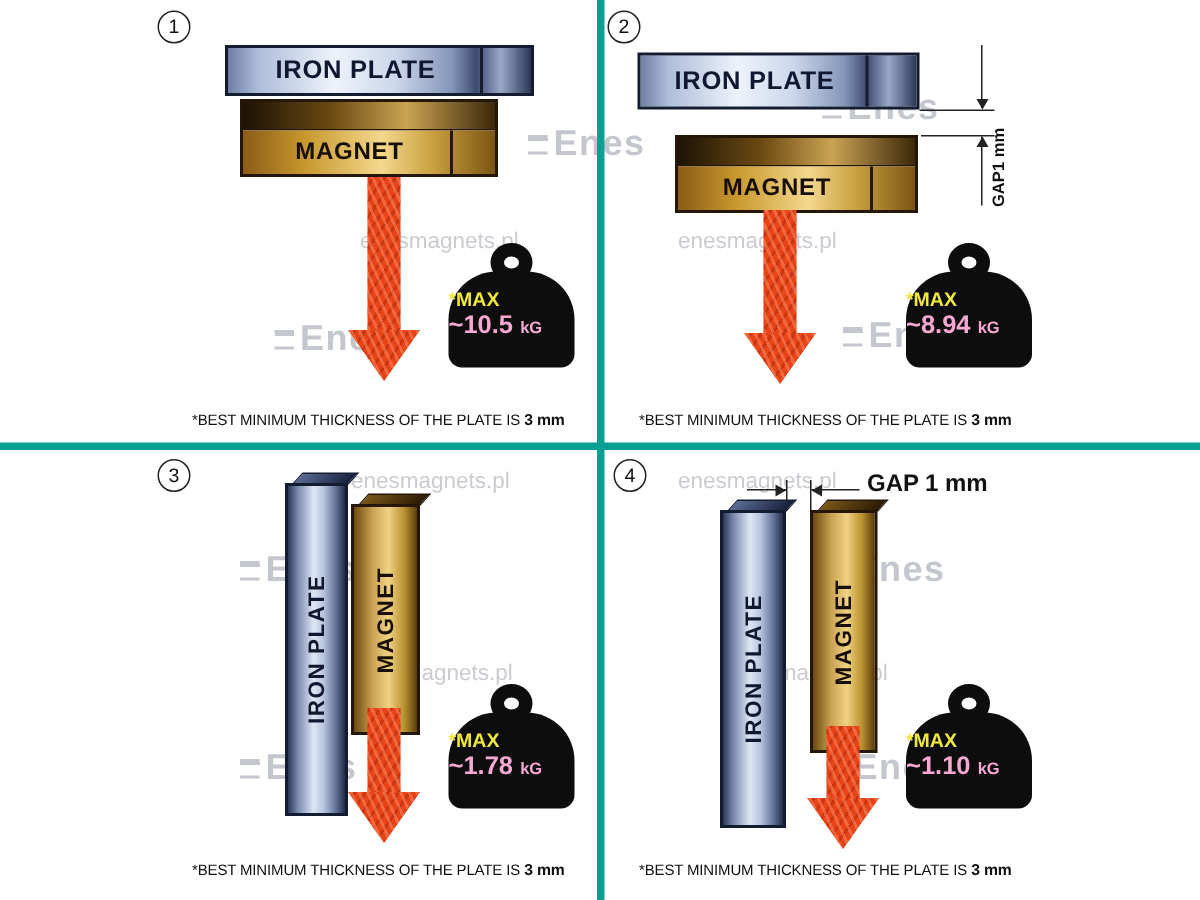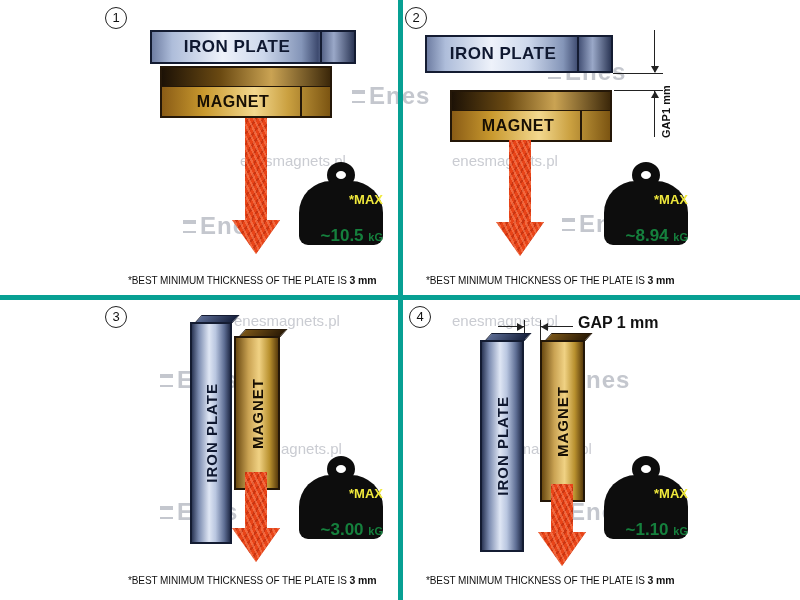--- a/index.html
+++ b/index.html
@@ -49,25 +49,25 @@
   .arrow { position:absolute; width:48px; z-index:1; }
   .arrow-shaft { width:22px; margin:0 auto; background-color:#e84418;
     background-image:repeating-linear-gradient(65deg, rgba(255,150,110,.45) 0 2px, transparent 2px 5px),
                      repeating-linear-gradient(-55deg, rgba(160,30,5,.4) 0 2px, transparent 2px 6px); }
   .arrow-head { width:48px; height:34px; background-color:#e84418;
     background-image:repeating-linear-gradient(65deg, rgba(255,150,110,.45) 0 2px, transparent 2px 5px),
                      repeating-linear-gradient(-55deg, rgba(160,30,5,.4) 0 2px, transparent 2px 6px);
     clip-path:polygon(0 0,100% 0,50% 100%); }
 
   
-  .weight { position:absolute; width:84px; text-align:right; z-index:1; }
+  .weight { position:absolute; width:84px; text-align:left; z-index:1; }
   .w-ring { width:28px; height:26px; border:9px solid #0d0d0d; border-radius:50%; margin:0 auto -7px; background:#fff; }
   .w-body { position:relative; width:84px; height:64px; background:#0d0d0d; border-radius:32px 32px 9px 9px; padding-top:11px; }
   .w-max { color:#f0e93c; font-size:13px; font-weight:bold; }
-  .w-val { color:#15803d; font-size:17px; font-weight:bold; margin-top:19px; }
+  .w-val { color:#f9a8d4; font-size:17px; font-weight:bold; margin-top:0; }
   .w-unit { font-size:11px; font-weight:bold; }
 
   
   .footer { position:absolute; font-size:10px; color:#111; white-space:nowrap; z-index:1; letter-spacing:-0.1px; }
   .footer b { font-size:10.5px; }
 
   
   .dim-line { position:absolute; background:#222; z-index:1; }
   .dim-arrow-down { position:absolute; width:0; height:0; border-left:4px solid transparent; border-right:4px solid transparent; border-top:7px solid #222; z-index:1; }
   .dim-arrow-up { position:absolute; width:0; height:0; border-left:4px solid transparent; border-right:4px solid transparent; border-bottom:7px solid #222; z-index:1; }
@@ -201,21 +201,21 @@
     <span class="vlabel">MAGNET</span>
   </div>
   <div class="arrow" style="left:232px; top:472px;">
     <div class="arrow-shaft" style="height:56px;"></div>
     <div class="arrow-head"></div>
   </div>
   <div class="weight" style="left:299px; top:456px;">
     <div class="w-ring"></div>
     <div class="w-body">
       <div class="w-max">*MAX</div>
-      <div class="w-val"><span>~3.00</span> <span class="w-unit">kG</span></div>
+      <div class="w-val"><span>~1.78</span> <span class="w-unit">kG</span></div>
     </div>
   </div>
   <div class="footer" style="left:128px; top:574px;">
     <span>*BEST MINIMUM THICKNESS OF THE PLATE IS</span> <b>3 mm</b>
   </div>
 
   <div class="num-circle" style="left:409px; top:306px;">4</div>
 
   <div class="dim-line" style="left:524px; top:320px; width:1px; height:20px;"></div>
   <div class="dim-line" style="left:540px; top:320px; width:1px; height:20px;"></div>

